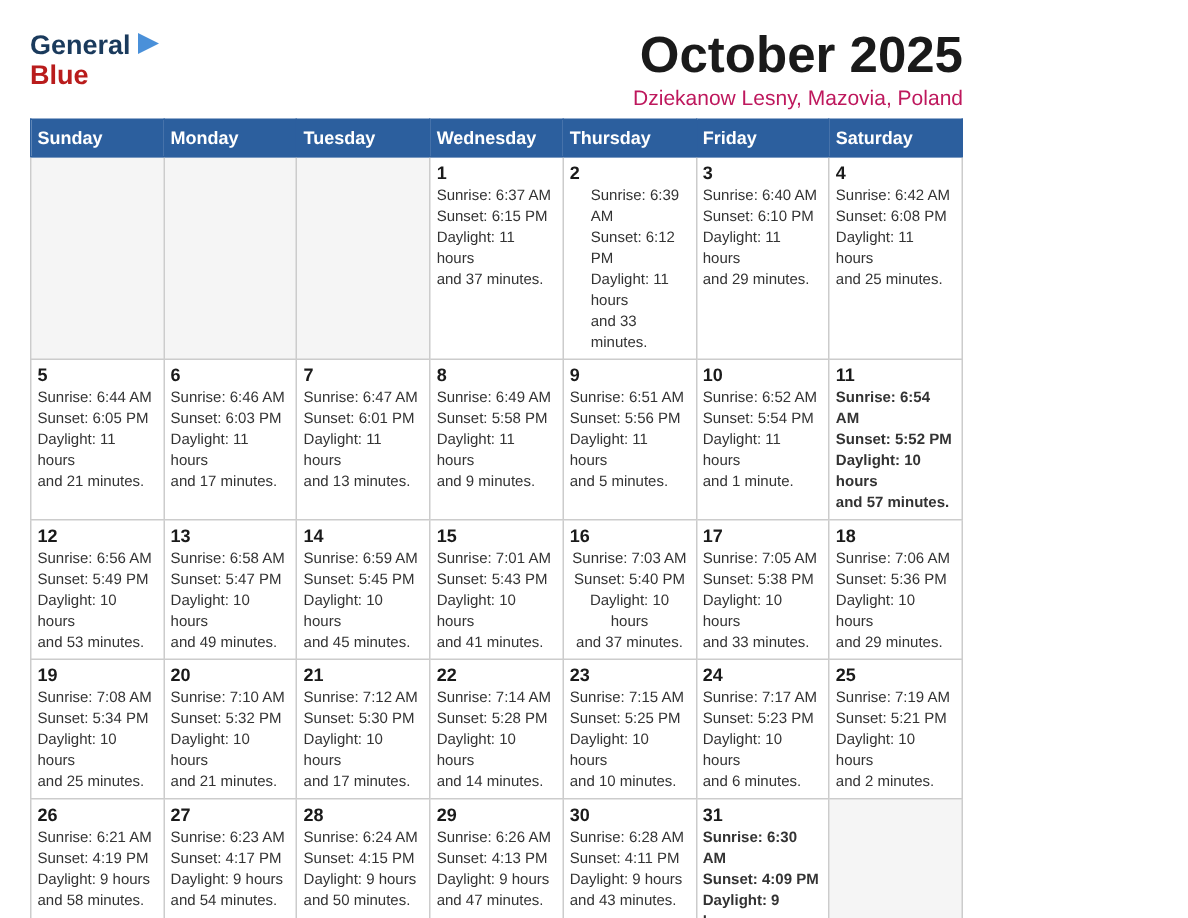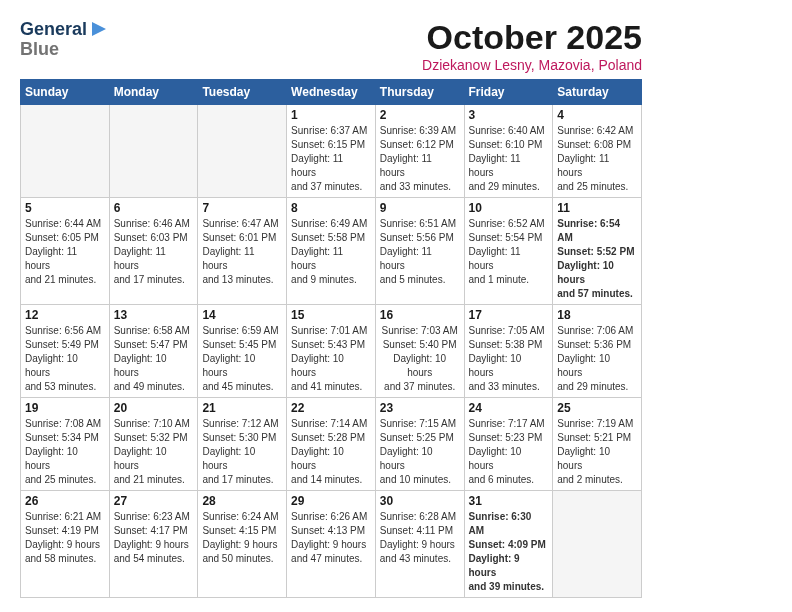--- a/index.html
+++ b/index.html
@@ -89,21 +89,21 @@
     <div class="logo">
       <div style="display:flex;flex-direction:column;align-items:flex-start;">
         <div style="display:flex;align-items:center;">
           <span class="logo-text">General</span>
           <div style="margin-left:3px;margin-top:2px;">
             <svg width="18" height="18" viewBox="0 0 18 18">
               <polygon points="2,2 16,9 2,16" fill="#4a90d9"></polygon>
             </svg>
           </div>
         </div>
-        <span class="logo-text" style="color:#737373;margin-top:-2px;">Blue</span>
+        <span class="logo-text" style="color:#b91c1c;margin-top:-2px;">Blue</span>
       </div>
     </div>
     <div class="title-block">
       <div class="month-title">October 2025</div>
       <div class="location">Dziekanow Lesny, Mazovia, Poland</div>
     </div>
   </div>
 
   <table class="calendar">
     <thead>
@@ -124,21 +124,21 @@
           <td class="empty"></td>
           <td>
             <div class="day-num">1</div>
             <div class="day-info" style="white-space: pre-line;">Sunrise: 6:37 AM
 Sunset: 6:15 PM
 Daylight: 11 hours
 and 37 minutes.</div>
           </td>
           <td>
             <div class="day-num">2</div>
-            <div class="day-info" style="white-space: pre-line;">Sunrise: 6:39 AM
+            <div class="day-info" style="white-space: pre-line; margin-left: 14px;">Sunrise: 6:39 AM
 Sunset: 6:12 PM
 Daylight: 11 hours
 and 33 minutes.</div>
           </td>
           <td>
             <div class="day-num">3</div>
             <div class="day-info" style="white-space: pre-line;">Sunrise: 6:40 AM
 Sunset: 6:10 PM
 Daylight: 11 hours
 and 29 minutes.</div>

